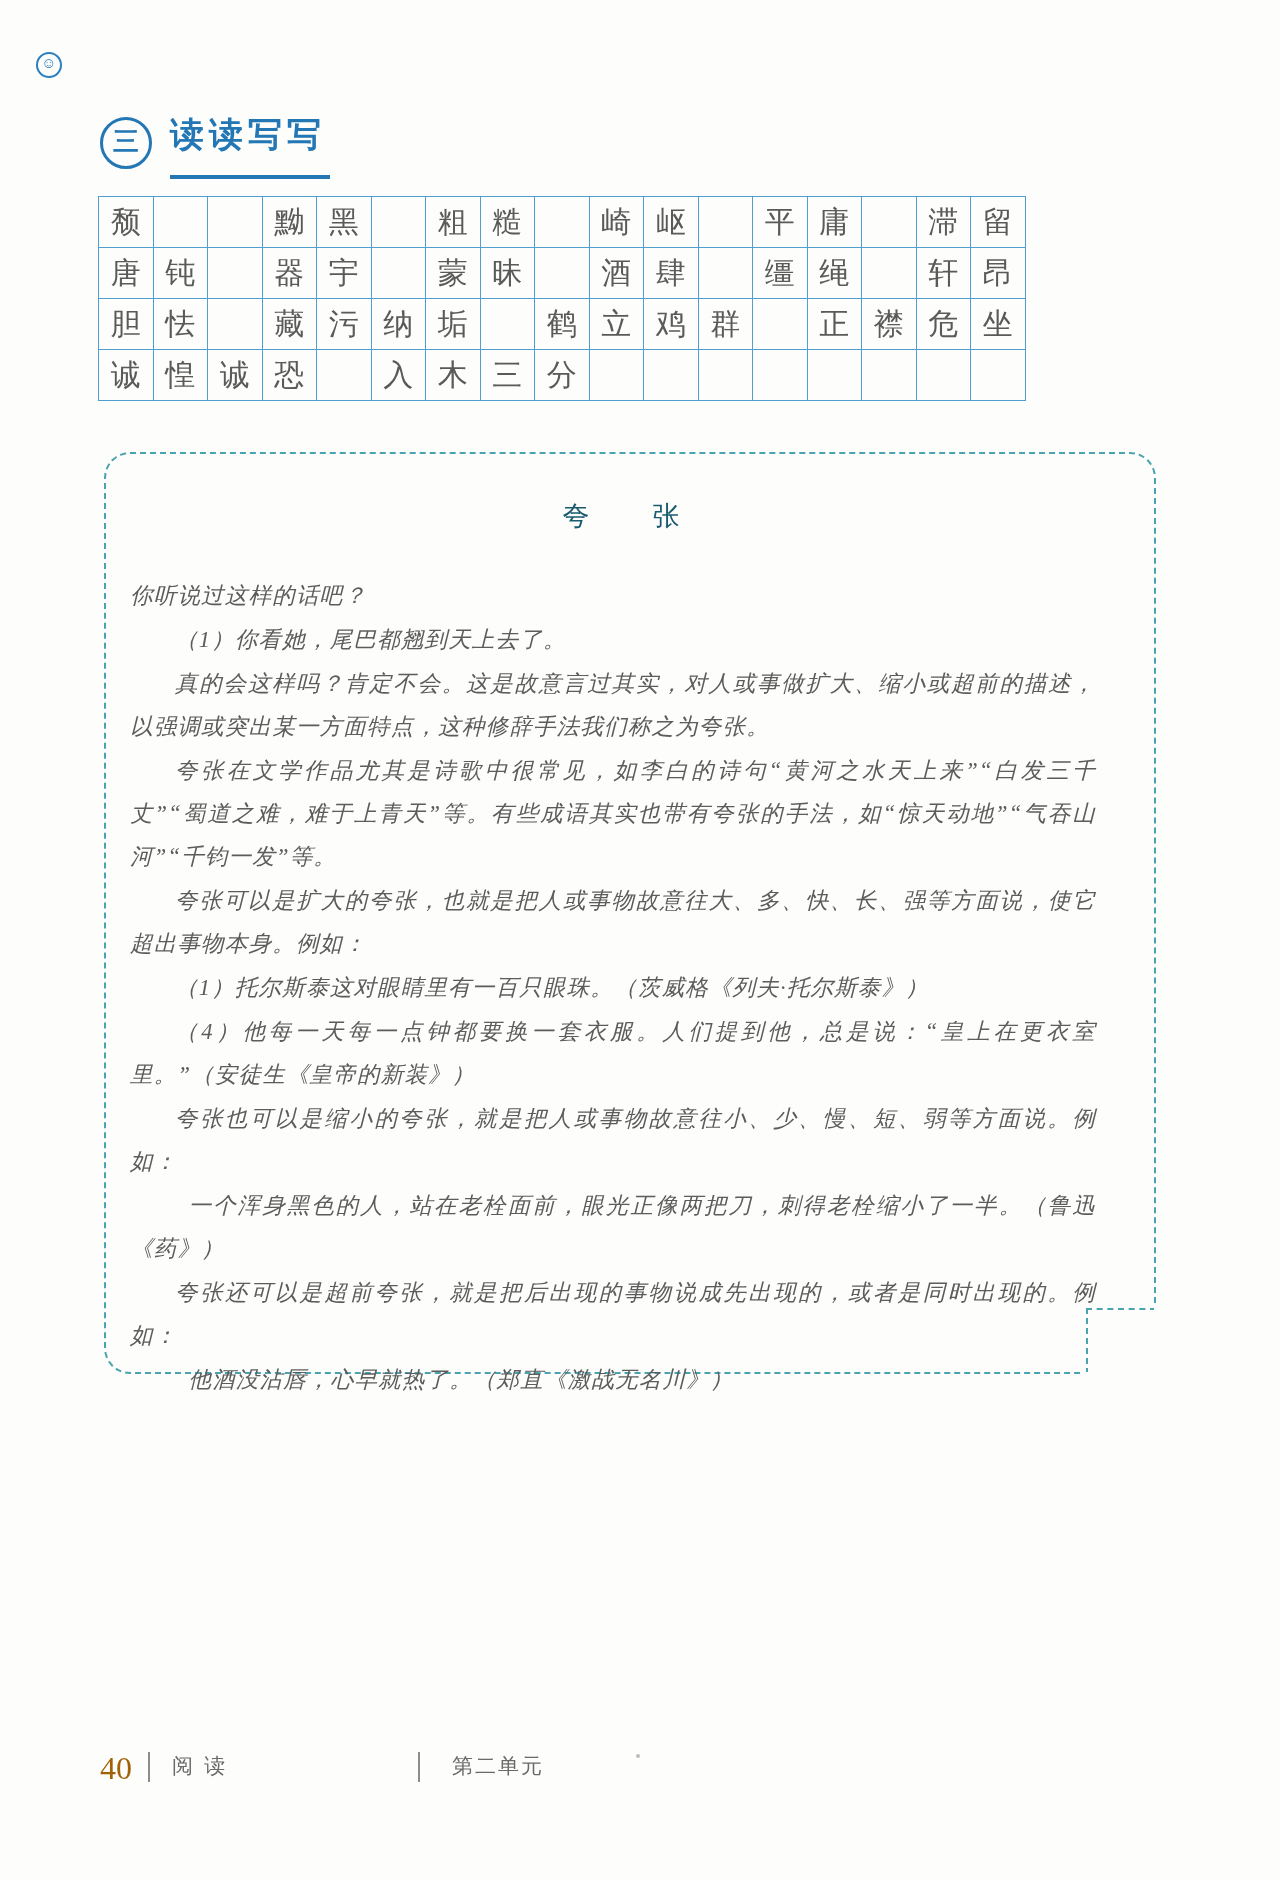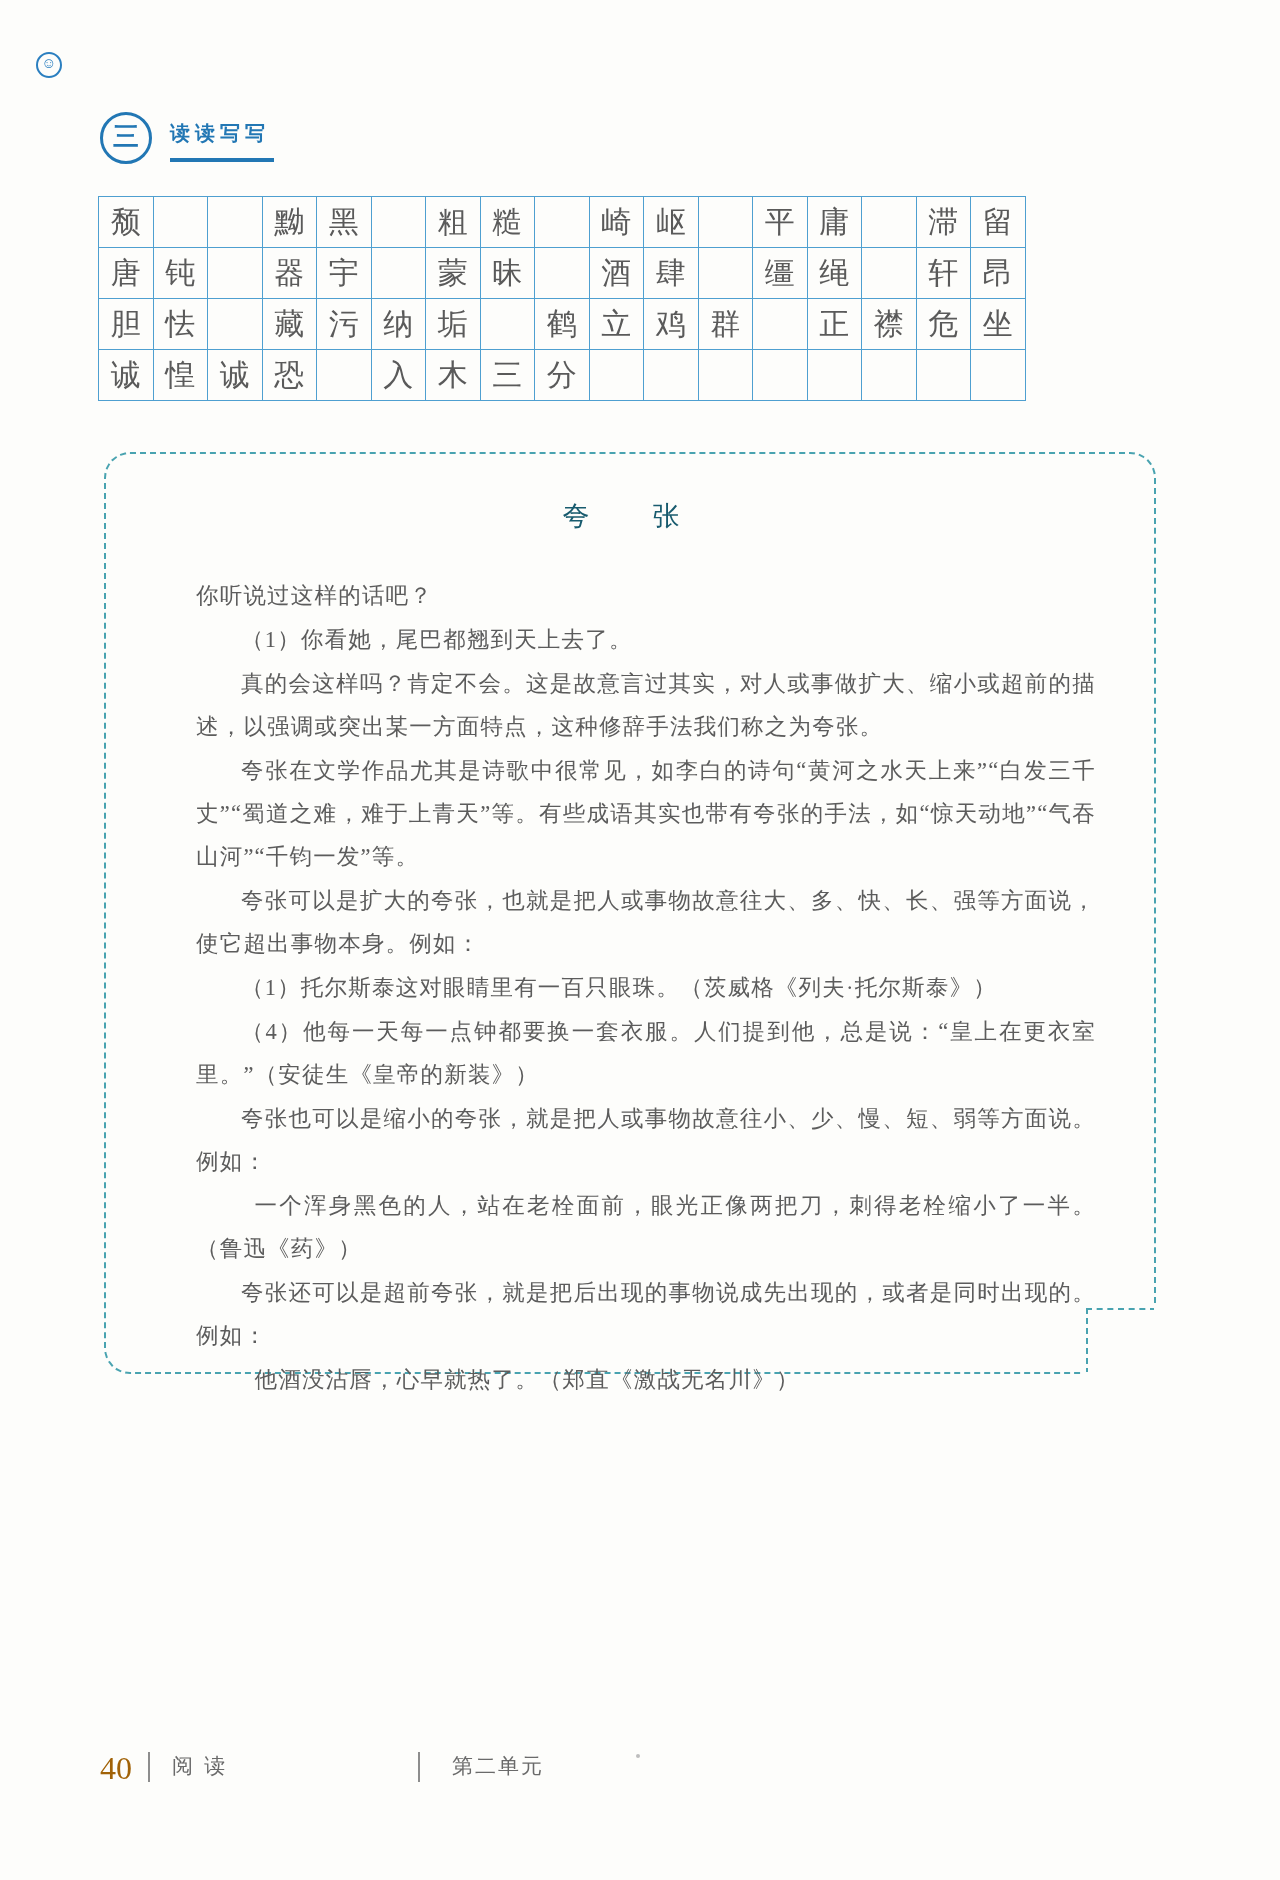--- a/index.html
+++ b/index.html
@@ -32,25 +32,25 @@
   .sec-num{
     width:46px;height:46px;border-radius:50%;
     border:3px solid #2277b4;
     color:#2277b4;
     font-size:26px;line-height:42px;text-align:center;
     font-family:"Liberation Sans","DejaVu Sans",sans-serif;
     font-weight:bold;
   }
   .sec-title{
     color:#2277b4;
-    font-size:20px;
+    font-size:34px;
     letter-spacing:5px;
     font-weight:bold;
     font-family:"Liberation Serif","DejaVu Serif",serif;
-    padding-bottom:10px;
+    padding-bottom:16px;
     position:relative;
   }
   .sec-title:after{
     content:"";position:absolute;left:0;right:-4px;bottom:-5px;
     height:4px;background:#2277b4;
   }
 
   
   .grid-wrap{
     position:absolute;left:98px;top:196px;
@@ -106,26 +106,27 @@
     text-align:center;
     color:#185b6e;
     font-size:27px;
     letter-spacing:18px;
     margin-top:44px;
     font-weight:normal;
     font-family:"Liberation Serif","DejaVu Serif",serif;
   }
 
   .body{
-    margin:40px 58px 0 90px;
+    margin:40px 58px 0 24px;
     font-size:22.5px;
     line-height:43px;
     color:#5c5c5c;
     letter-spacing:1.2px;
     text-align:justify;
+    font-style:italic;
   }
   .body p{margin:0 0 1px 0;}
   .p-indent{text-indent:2em;}
   .p-indent2{text-indent:2.6em;}
   .p-flush{text-indent:0;}
 
   
   .footer{
     position:absolute;left:0;right:0;bottom:96px;
     height:34px;

